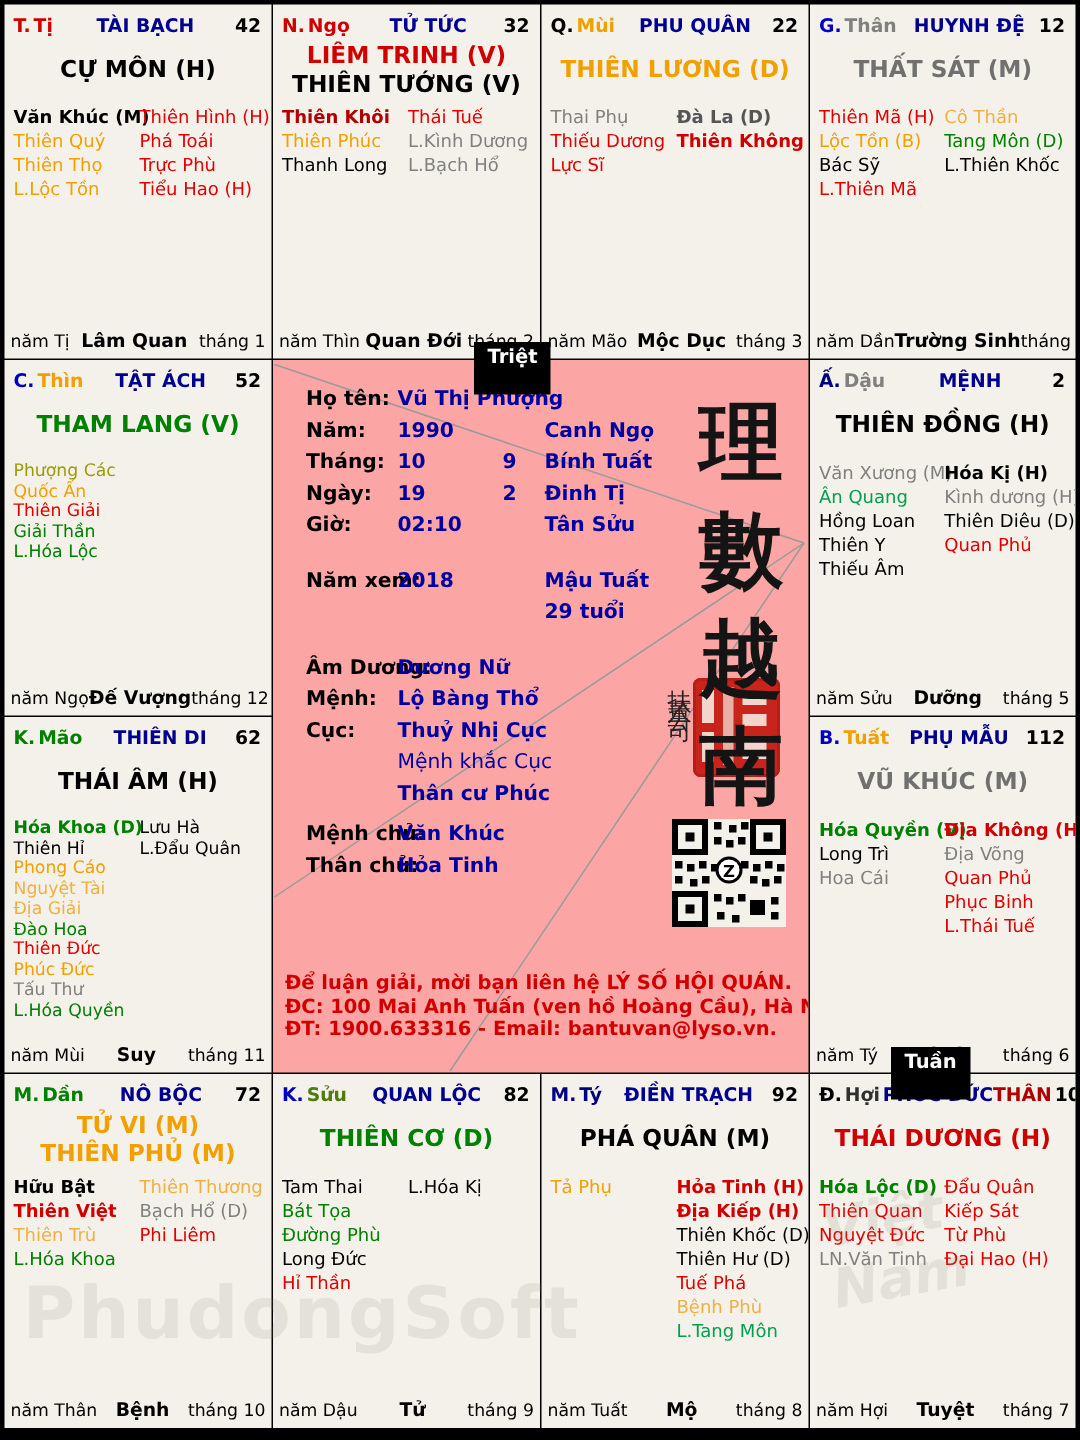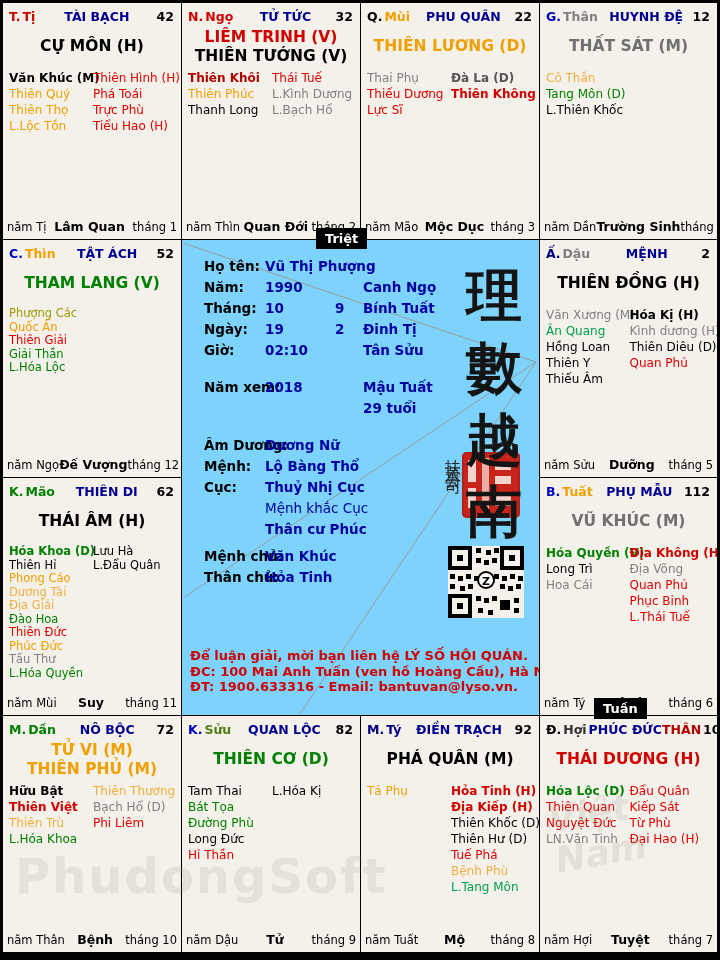--- a/index.html
+++ b/index.html
@@ -18,42 +18,42 @@
   .pname{color:#000090;}
   .mains{min-height:42px;display:flex;flex-direction:column;justify-content:center;
          align-items:center;font-weight:bold;font-size:15.5px;line-height:19px;
          text-align:center;padding-top:3px;white-space:nowrap;}
   .cols{display:flex;padding:4px 4px 0 6px;font-size:12px;line-height:16px;white-space:nowrap;}
   .tight .cols{font-size:11.5px;line-height:13.5px;}
   .col{width:50%;}
   .ftr{position:absolute;left:4px;right:4px;bottom:5px;display:flex;
        justify-content:space-between;align-items:baseline;font-size:11.5px;white-space:nowrap;}
   .stage{font-weight:bold;font-size:12.5px;}
-  .center{grid-row:2/4;grid-column:2/4;background:#7dd3fc;position:relative;overflow:hidden;}
+  .center{grid-row:2/4;grid-column:2/4;background:#fca5a5;position:relative;overflow:hidden;}
   .aspect-lines{position:absolute;left:0;top:0;z-index:0;}
   .binfo{position:relative;z-index:1;padding-top:16px;}
   .info-row{display:flex;line-height:21px;font-size:13.5px;font-weight:bold;white-space:nowrap;}
   .info-label{width:83px;padding-left:22px;color:#000;flex:none;}
   .info-v1{width:70px;color:#0000a0;flex:none;}
   .info-v2{width:28px;color:#0000a0;flex:none;}
   .info-v3{color:#0000a0;}
   .info-wide{color:#0000a0;}
   .calli{position:absolute;left:284px;top:26px;display:flex;flex-direction:column;gap:14px;
          font-family:"DejaVu Serif","Liberation Serif",serif;font-size:56px;line-height:58px;
          color:#141414;z-index:2;font-weight:bold;}
   .side-chars{position:absolute;left:260px;top:206px;writing-mode:vertical-rl;
               font-family:"DejaVu Serif","Liberation Serif",serif;font-size:16px;
               letter-spacing:7px;color:#222;z-index:2;}
   .seal{position:absolute;left:280px;top:212px;width:58px;height:66px;background:#c8241c;
         border-radius:5px;z-index:1;box-shadow:0 0 0 2px #b51f18 inset;}
   .qr{position:absolute;left:266px;top:306px;z-index:2;}
   .contact{position:absolute;left:8px;top:408px;width:348px;z-index:2;
            color:#d00000;font-weight:bold;font-size:13px;line-height:15.5px;white-space:nowrap;}
   .badge{position:absolute;background:#000;color:#fff;font-weight:bold;font-size:13px;
-         line-height:21px;height:21px;text-align:center;padding:0 9px;z-index:6;}
+         line-height:21px;height:35px;text-align:center;padding:0 9px;z-index:6;}
   .badge-triet{left:313px;top:225px;}
   .badge-tuan{left:591px;top:695px;}
   .wm{position:absolute;z-index:1;pointer-events:none;font-weight:bold;}
   .wm-1{left:12px;top:845px;font-size:48px;color:rgba(130,125,112,0.14);letter-spacing:2px;}
   .wm-2{left:548px;top:782px;font-size:36px;font-style:italic;
         color:rgba(140,135,120,0.16);transform:rotate(-10deg);}
 </style>
 </head>
 <body>
 
@@ -145,20 +145,26 @@
       <div class="hdr">
         <div class="hgrp" style="display: inline;"><span style="color: rgb(0, 0, 192); font-weight: bold;">G.</span><span style="color: rgb(128, 128, 128); font-weight: bold;">Thân</span></div>
         <span class="pname" style="color: rgb(0, 0, 144); font-weight: bold;">HUYNH ĐỆ</span>
         <div class="hgrp" style="display: inline;"><span style="color: rgb(0, 0, 0); font-weight: bold;">12</span></div>
       </div>
       <div class="mains">
         <span style="color: rgb(112, 112, 112); font-weight: bold; display: block;">THẤT SÁT (M)</span>
       </div>
       <div class="cols">
         <div class="col">
+          <div class="star" style="color: rgb(224, 0, 0);">Thiên Mã (H)</div>
+          <div class="star" style="color: rgb(240, 160, 0);">Lộc Tồn (B)</div>
+          <div class="star" style="color: rgb(0, 0, 0);">Bác Sỹ</div>
+          <div class="star" style="color: rgb(224, 0, 0);">L.Thiên Mã</div>
+        </div>
+        <div class="col">
           <div class="star" style="color: rgb(240, 176, 64);">Cô Thần</div>
           <div class="star" style="color: rgb(0, 128, 0);">Tang Môn (D)</div>
           <div class="star" style="color: rgb(0, 0, 0);">L.Thiên Khốc</div>
         </div>
       </div>
       <div class="ftr">
         <span style="color: rgb(0, 0, 0);">năm Dần</span>
         <span class="stage" style="color: rgb(0, 0, 0); font-weight: bold;">Trường Sinh</span>
         <span style="color: rgb(0, 0, 0);">tháng 4</span>
       </div>
@@ -224,21 +230,21 @@
         <div class="hgrp" style="display: inline;"><span style="color: rgb(0, 0, 0); font-weight: bold;">62</span></div>
       </div>
       <div class="mains">
         <span style="color: rgb(0, 0, 0); font-weight: bold; display: block;">THÁI ÂM (H)</span>
       </div>
       <div class="cols">
         <div class="col">
           <div class="star" style="color: rgb(0, 128, 0); font-weight: bold;">Hóa Khoa (D)</div>
           <div class="star" style="color: rgb(0, 0, 0);">Thiên Hỉ</div>
           <div class="star" style="color: rgb(240, 160, 0);">Phong Cáo</div>
-          <div class="star" style="color: rgb(240, 176, 64);">Dương Tài</div>
+          <div class="star" style="color: rgb(240, 176, 64);">Nguyệt Tài</div>
           <div class="star" style="color: rgb(240, 176, 64);">Địa Giải</div>
           <div class="star" style="color: rgb(0, 128, 0);">Đào Hoa</div>
           <div class="star" style="color: rgb(224, 0, 0);">Thiên Đức</div>
           <div class="star" style="color: rgb(240, 160, 0);">Phúc Đức</div>
           <div class="star" style="color: rgb(128, 128, 128);">Tấu Thư</div>
           <div class="star" style="color: rgb(0, 128, 0);">L.Hóa Quyền</div>
         </div>
         <div class="col">
           <div class="star" style="color: rgb(0, 0, 0);">Lưu Hà</div>
           <div class="star" style="color: rgb(0, 0, 0);">L.Đẩu Quân</div>

